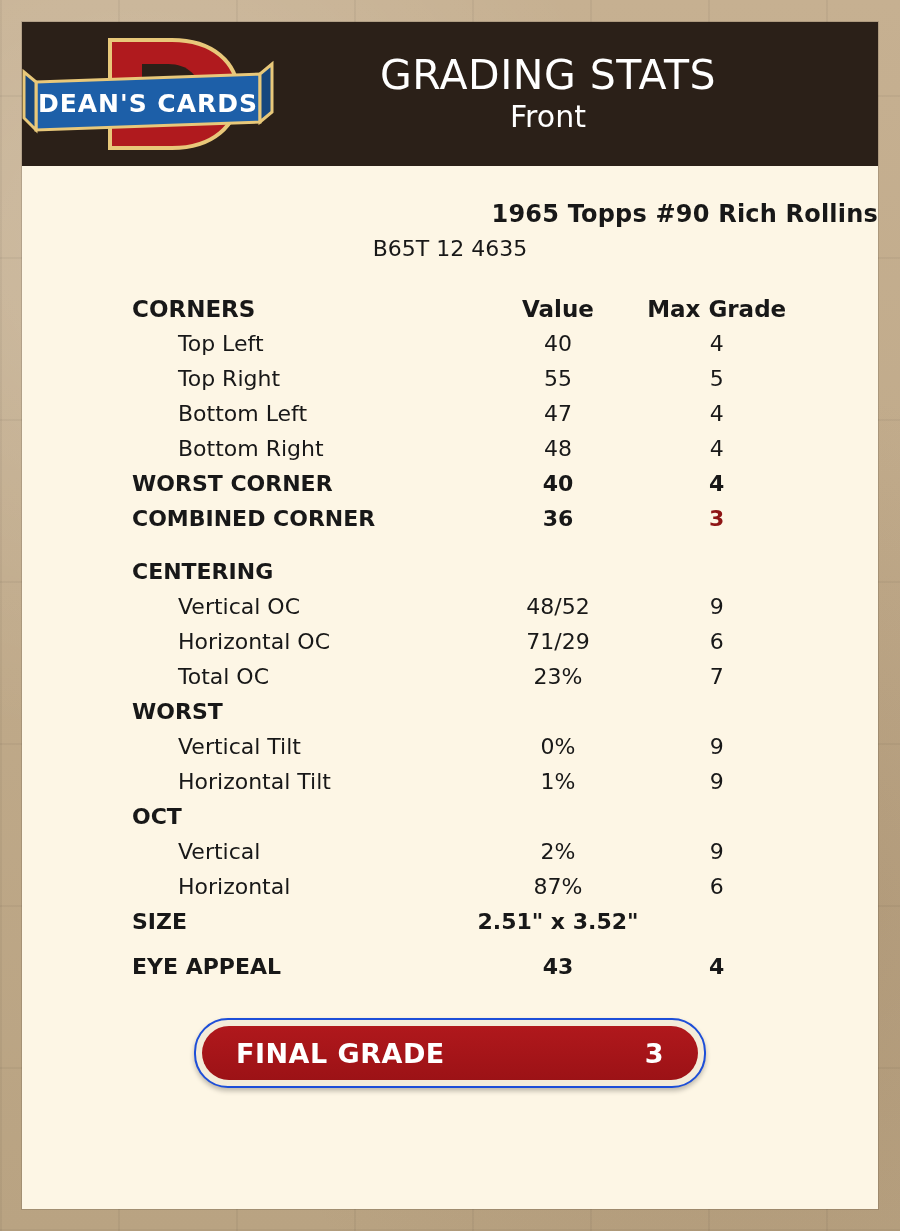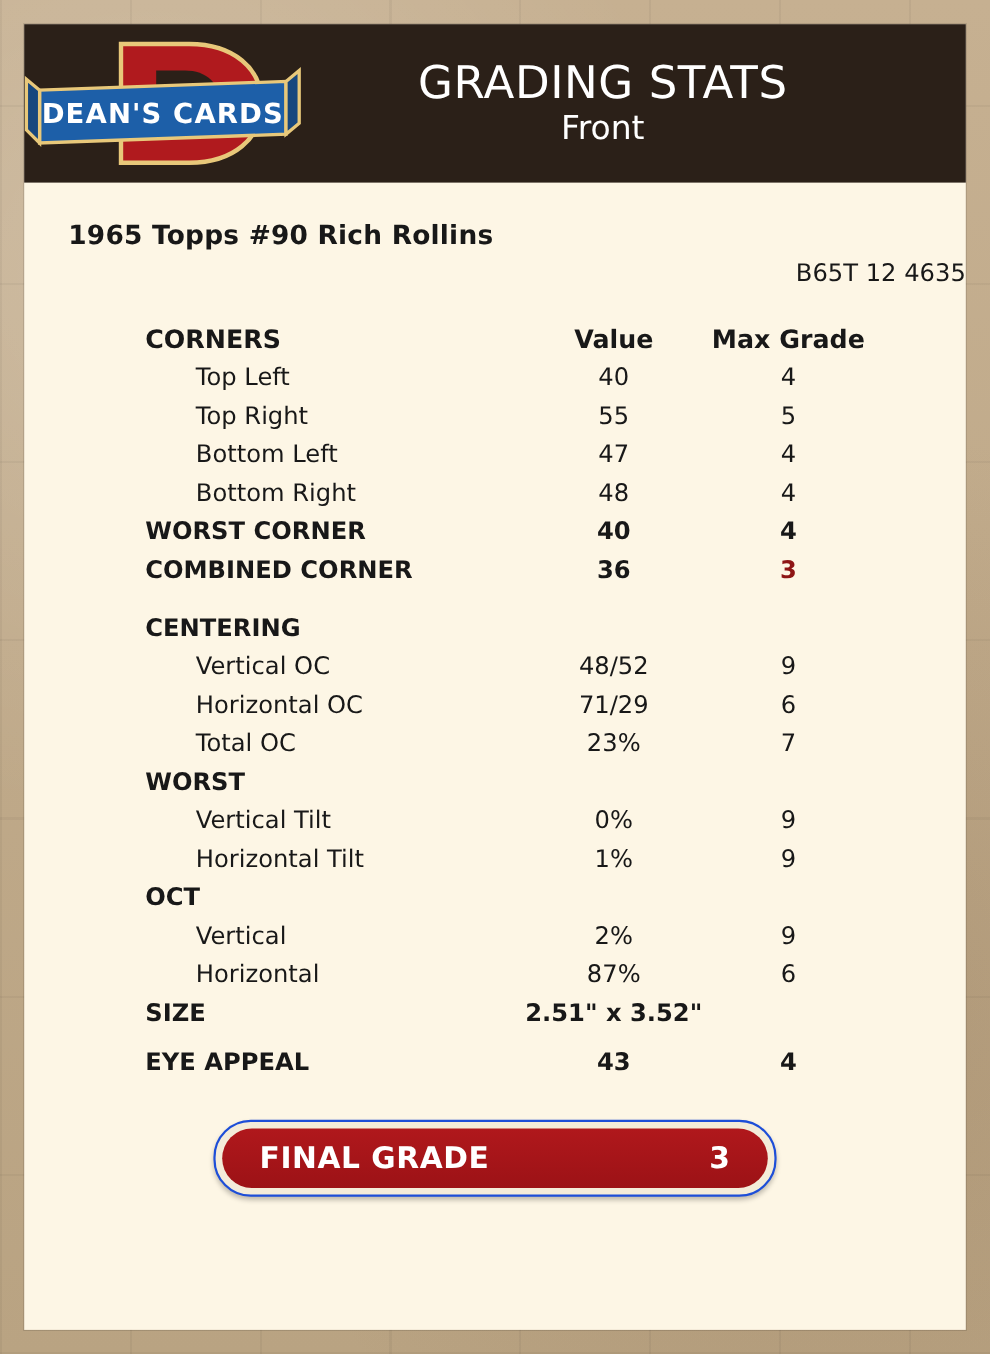--- a/index.html
+++ b/index.html
@@ -67,28 +67,27 @@
     font-weight: 400;
     line-height: 1.2;
     margin-top: 2px;
   }
   
   .body {
     padding: 34px 0 0 0;
     color: #181818;
   }
   .card-title {
-    text-align: left;
+    text-align: right;
     font-size: 24px;
     font-weight: bold;
     letter-spacing: 0.2px;
-    margin-left: 40px;
   }
   .card-sub {
-    text-align: right;
+    text-align: center;
     font-size: 22px;
     margin-top: 8px;
     font-weight: 400;
   }
   table.stats {
     margin: 30px auto 0 auto;
     border-collapse: collapse;
     width: 680px;
     font-size: 22px;
   }

